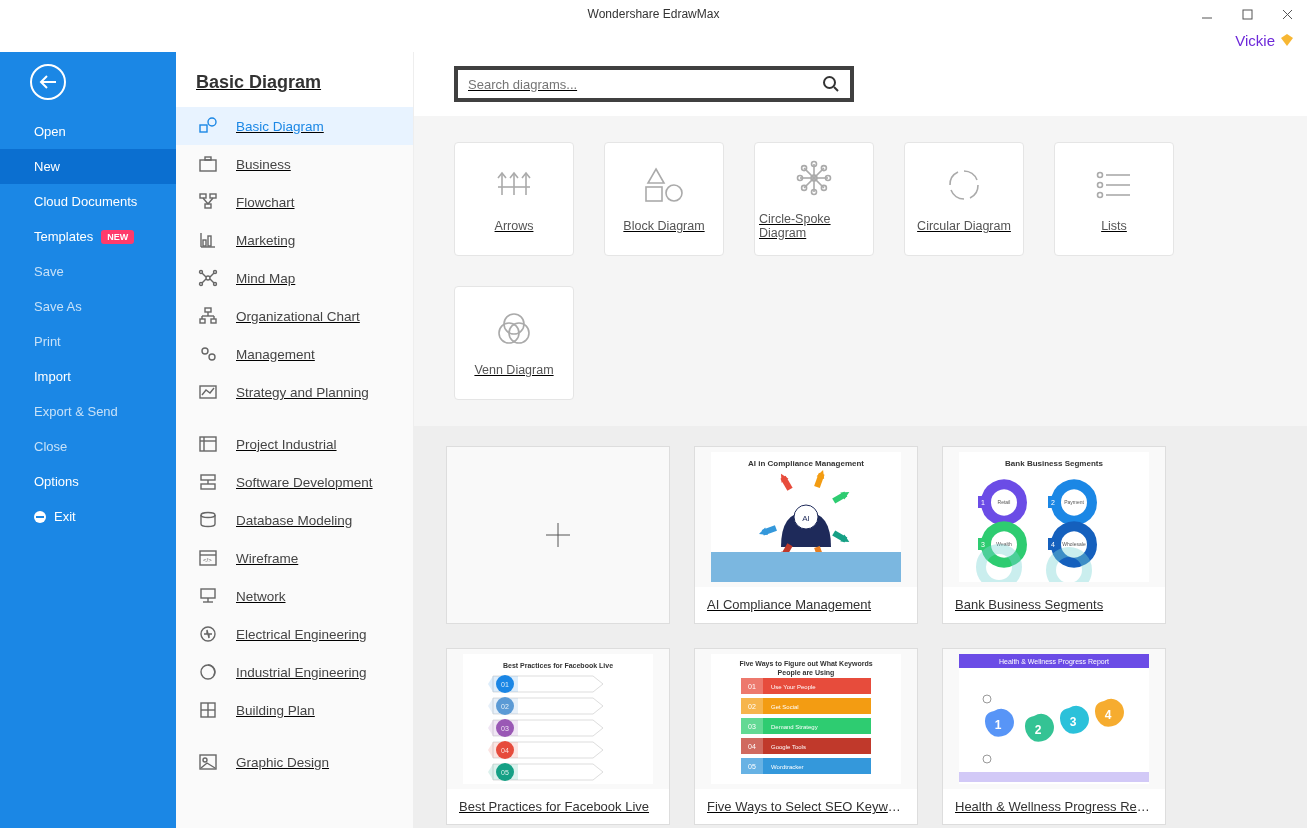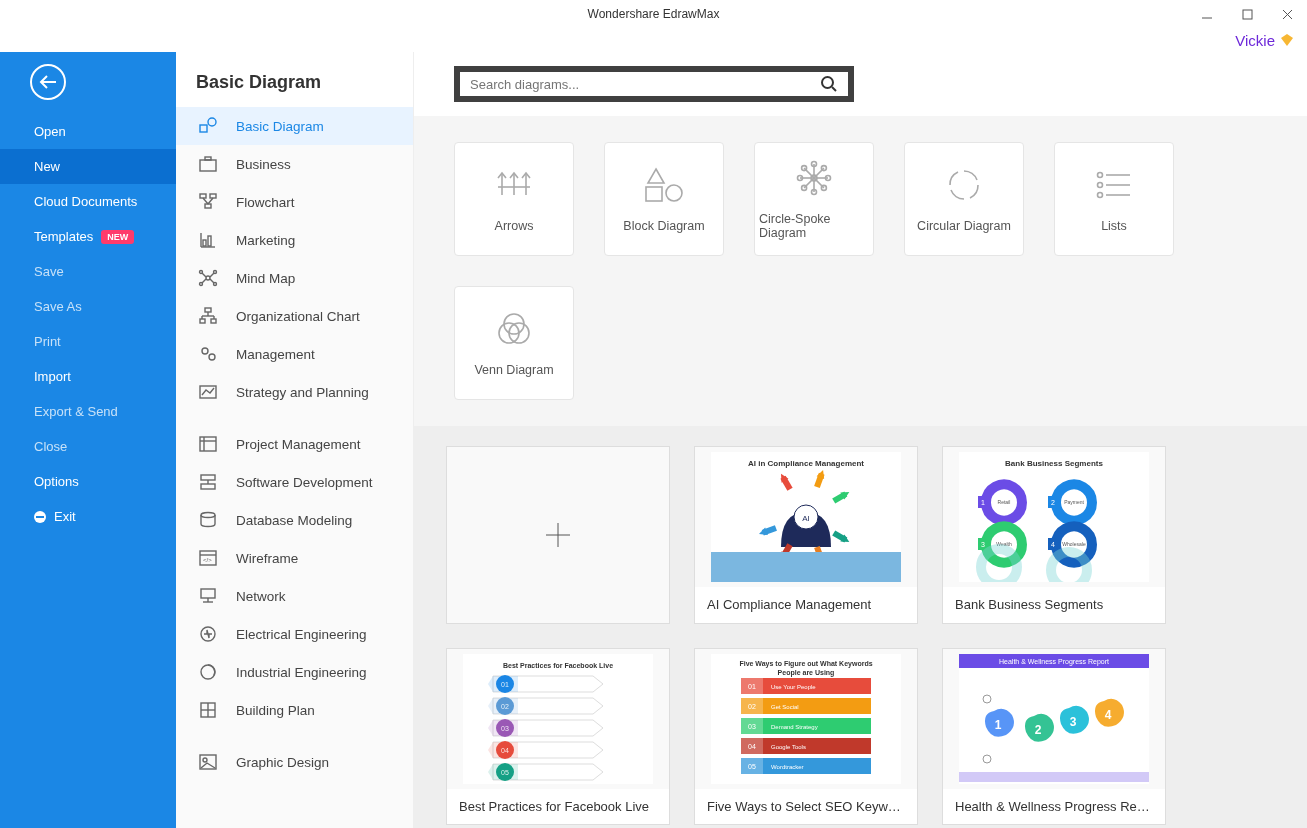--- a/index.html
+++ b/index.html
@@ -14,34 +14,34 @@
 .main { flex:1; display:flex; overflow:hidden;}
 .leftnav { width:176px; background:#1b87e5; color:#fff; display:flex; flex-direction:column; }
 .back-btn { width:36px; height:36px; border:2px solid #fff; border-radius:50%; margin:12px 0 0 30px; display:flex; align-items:center; justify-content:center; }
 .leftnav-items { margin-top:14px; display:flex; flex-direction:column;}
 .leftnav-item { padding:10px 0 10px 34px; font-size:13px; display:flex; align-items:center; gap:8px; opacity:0.75;}
 .leftnav-item.strong { opacity:1; font-weight:500; color:#fff;}
 .leftnav-item.active { background:#0b6fd0; opacity:1;}
 .badge { background:#ff3b6b; color:#fff; font-size:9px; padding:2px 6px; border-radius:3px; font-weight:bold;}
 .exit-icon { width:12px; height:12px; border-radius:50%; background:#fff; position:relative; display:inline-flex; align-items:center; justify-content:center;}
 .exit-icon::before { content:""; width:8px; height:2px; background:#1b87e5;}
-.content { flex:1; display:flex; background:#f5f5f5; overflow:hidden;}
+.content { flex:1; display:flex; background:#f5f5f5; overflow:hidden;text-decoration:underline;}
 .catcol { width:238px; background:#fafafa; display:flex; flex-direction:column; overflow-y:auto; border-right:1px solid #eee;}
 .catcol-header { padding:20px 0 14px 20px; font-size:18px; font-weight:bold; color:#333; background:#fff;}
 .catcol-scroll { overflow-y:auto; flex:1; padding-bottom:20px;}
 .catcol-scroll::-webkit-scrollbar{width:8px;}
 .catcol-scroll::-webkit-scrollbar-thumb{background:#ccc; border-radius:4px;}
 .cat-item { display:flex; align-items:center; gap:18px; padding:9px 0 9px 22px; font-size:13.5px; color:#444;}
 .cat-item.active { background:#e8f3ff; color:#1b87e5;}
 .cat-item .cicon { width:20px; height:20px; display:flex; align-items:center; justify-content:center; color:#666;}
 .cat-item.active .cicon { color:#1b87e5;}
 .cat-sep { height:14px;}
 .rightarea { flex:1; display:flex; flex-direction:column; overflow-y:auto;}
 .searchrow { background:#fff; padding:14px 0 14px 40px;}
-.searchbox { width:400px; height:36px; border:6px solid #404040; background:#fff; display:flex; align-items:center; padding:0 10px;}
+.searchbox { width:400px; height:36px; border:4px solid #404040; background:#fff; display:flex; align-items:center; padding:0 10px;}
 .searchbox input { flex:1; border:none; outline:none; font-size:13px; color:#666;}
 .searchbox .sicon { color:#333;}
 .tiles-section { background:#f5f5f5; padding:26px 18px 26px 40px; display:flex; flex-wrap:wrap; gap:30px;}
 .tile { width:120px; height:114px; background:#fff; border:1px solid #e5e5e5; border-radius:4px; display:flex; flex-direction:column; align-items:center; justify-content:center; gap:14px;}
 .tile .ticon { height:40px; display:flex; align-items:center; justify-content:center; color:#999;}
 .tile .tlabel { font-size:12.5px; color:#555; padding:0 4px;}
 .templates-section { background:#eee; padding:20px 18px 20px 32px; display:flex; flex-wrap:wrap; gap:24px;}
 .tmpl-card { width:224px; background:#fff; border:1px solid #ddd; display:flex; flex-direction:column;}
 .tmpl-thumb { height:140px; background:#f9f9f9; display:flex; align-items:center; justify-content:center; overflow:hidden;}
 .tmpl-label { padding:10px 12px; font-size:13px; color:#333; white-space:nowrap; overflow:hidden; text-overflow:ellipsis;}
@@ -225,21 +225,21 @@
           </div>
           <div class="cat-sep"></div>
           <div class="cat-item">
             <span class="cicon">
               <svg width="20" height="20" viewBox="0 0 20 20">
                 <rect x="2" y="3" width="16" height="14" stroke="currentColor" stroke-width="1.4" fill="none"></rect>
                 <line x1="2" y1="7" x2="18" y2="7" stroke="currentColor" stroke-width="1.4" fill="none"></line>
                 <line x1="6" y1="3" x2="6" y2="17" stroke="currentColor" stroke-width="1.4" fill="none"></line>
               </svg>
             </span>
-            <span>Project Management</span>
+            <span>Project Industrial</span>
           </div>
           <div class="cat-item">
             <span class="cicon">
               <svg width="20" height="20" viewBox="0 0 20 20">
                 <rect x="3" y="3" width="14" height="5" stroke="currentColor" stroke-width="1.4" fill="none"></rect>
                 <rect x="3" y="12" width="14" height="5" stroke="currentColor" stroke-width="1.4" fill="none"></rect>
                 <line x1="10" y1="8" x2="10" y2="12" stroke="currentColor" stroke-width="1.4" fill="none"></line>
               </svg>
             </span>
             <span>Software Development</span>

